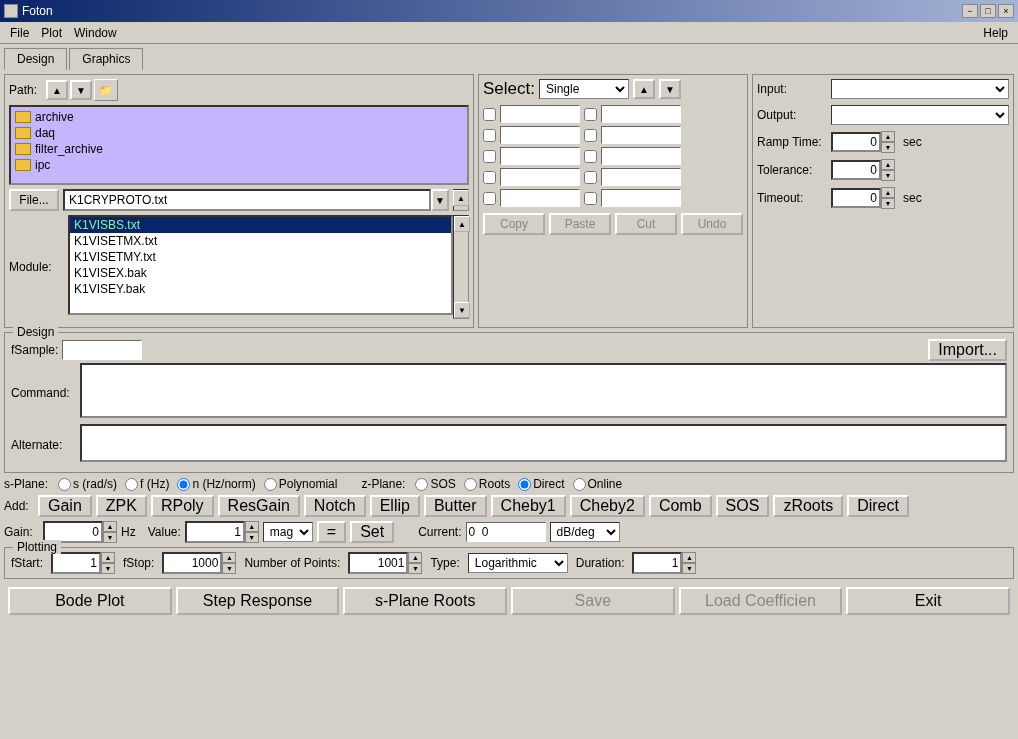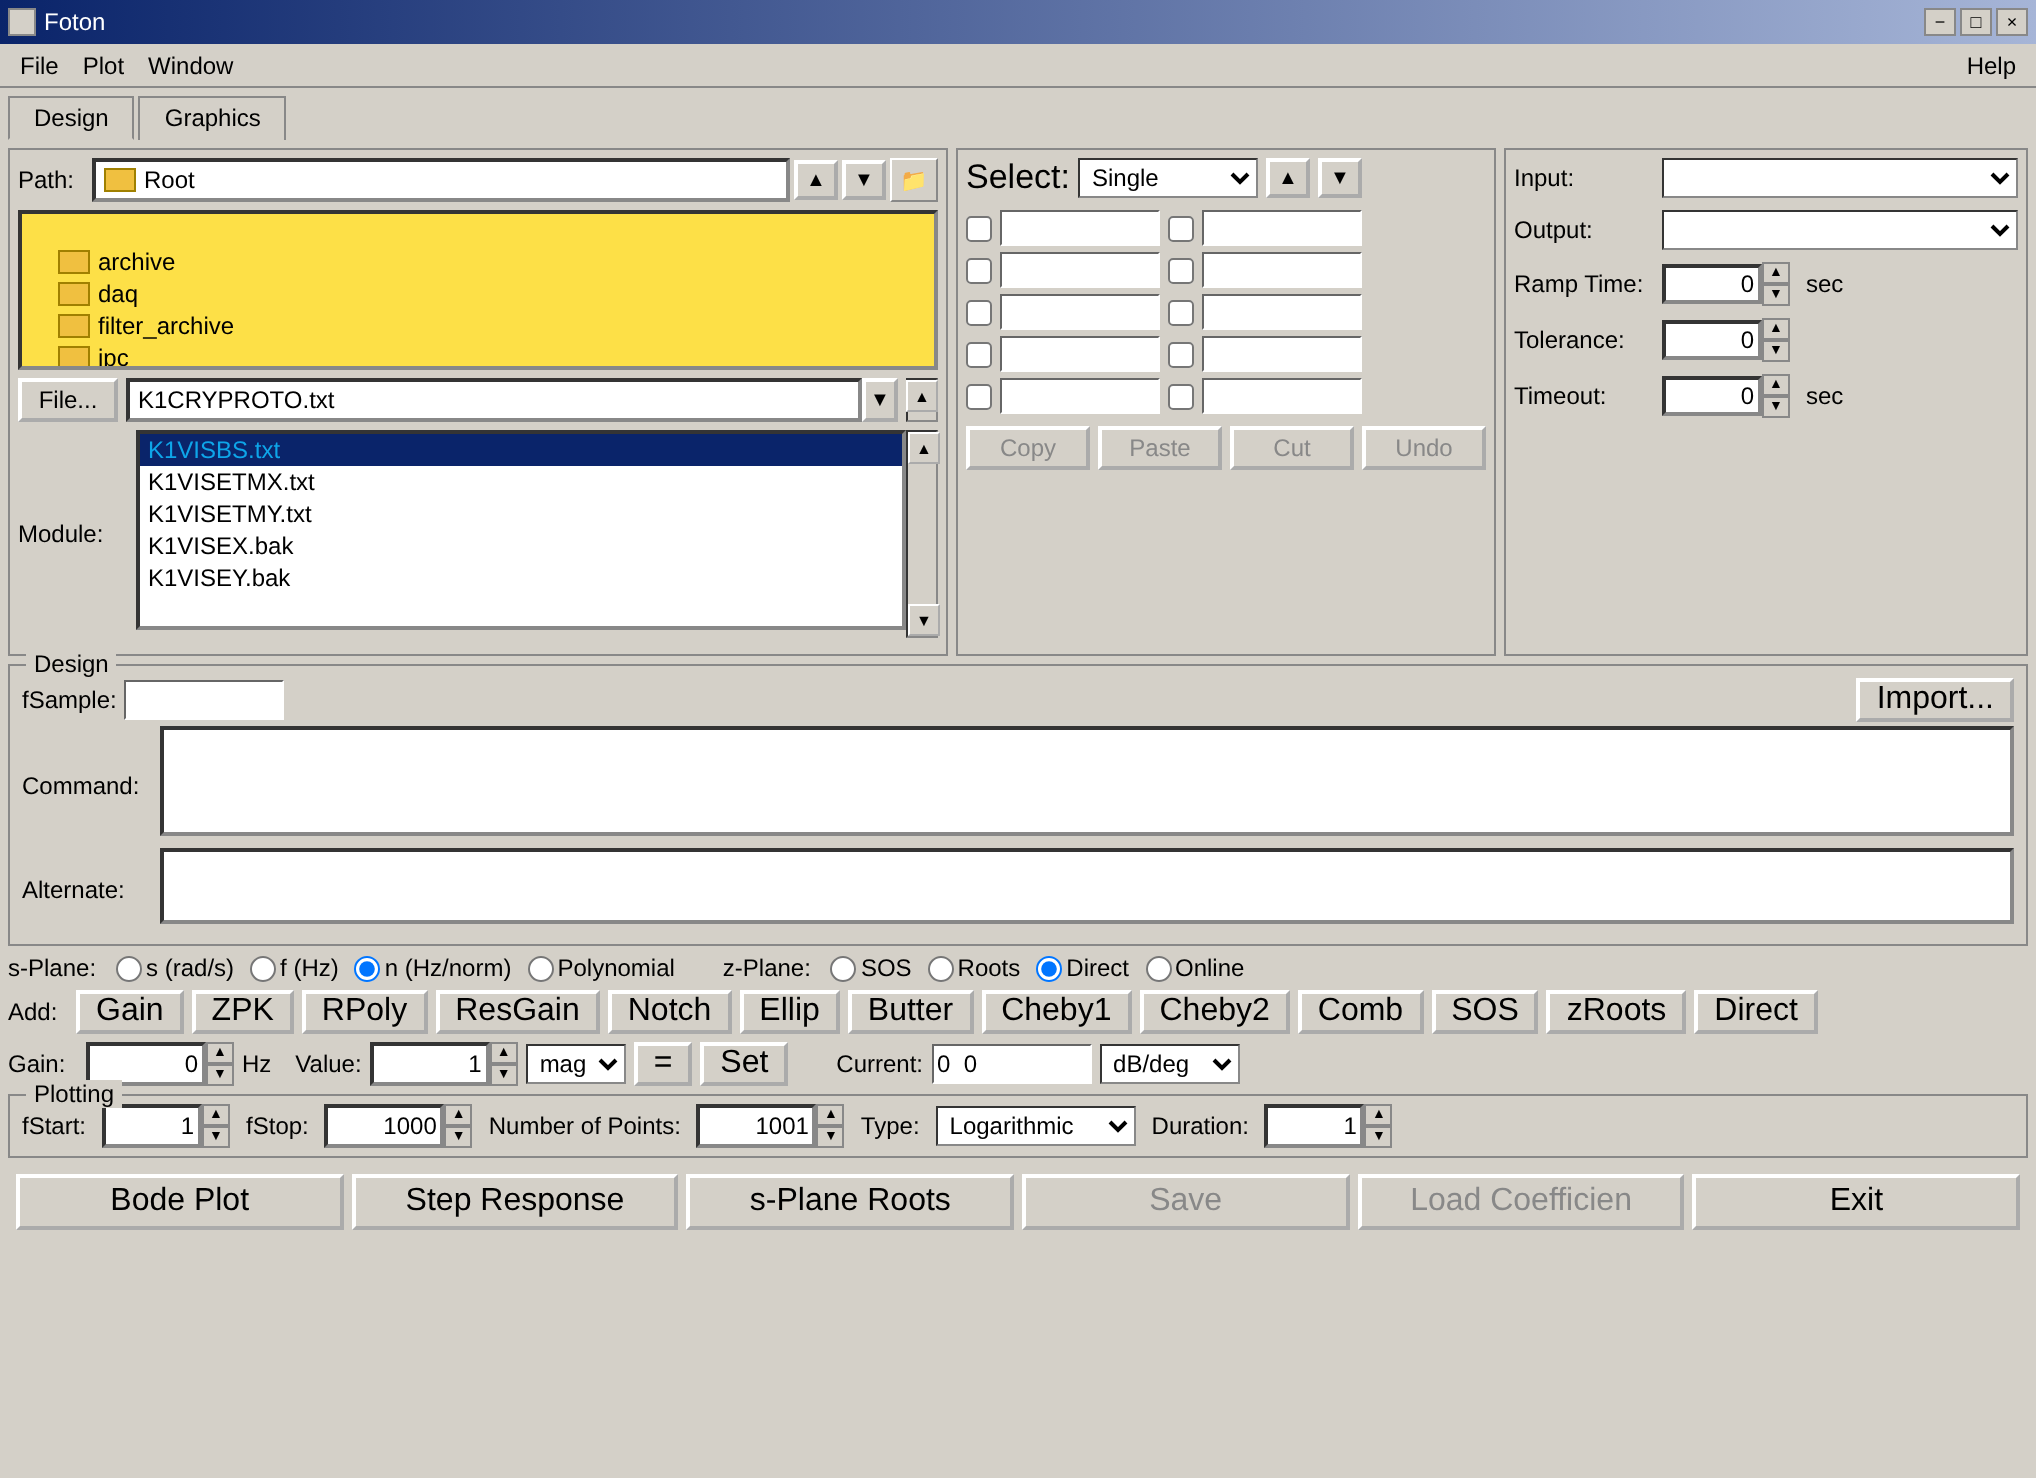--- a/index.html
+++ b/index.html
@@ -131,26 +131,26 @@
       width: 24px; height: 22px;
       background: #d4d0c8;
       border: 1px solid #888;
       border-top-color: #fff;
       border-left-color: #fff;
       cursor: pointer;
       display: flex; align-items: center; justify-content: center;
       font-size: 11px;
     }
     .file-list {
-      background: #fde047;
+      background: #c4b5fd;
       border: 2px inset #888;
       height: 80px;
       overflow-y: auto;
       margin-bottom: 4px;
-      padding: 16px;
+      padding: 2px;
     }
     .file-item {
       display: flex;
       align-items: center;
       padding: 1px 2px;
       cursor: pointer;
       font-size: 12px;
     }
     .file-listbox {
       background: white;
@@ -159,21 +159,21 @@
       overflow-y: auto;
       margin-bottom: 4px;
     }
     .file-listbox-item {
       padding: 1px 4px;
       cursor: pointer;
       font-size: 12px;
     }
     .file-listbox-item.selected {
       background: #0a246a;
-      color: #0ea5e9;
+      color: #86efac;
     }
     .file-row {
       display: flex;
       align-items: center;
       gap: 4px;
       margin-bottom: 4px;
     }
     .file-btn {
       width: 50px; height: 22px;
       background: #d4d0c8;
@@ -438,24 +438,20 @@
 
 <div class="main-content">
 
   <div class="top-section">
 
     <div class="left-panel">
 
       <div class="path-row">
         <span class="field-label path-label">Path:</span>
         <div style="flex:1;display:flex;gap:2px;align-items:center;">
-          <div class="path-input" style="flex:1;">
-            <span class="folder-yellow"></span>
-            <span>Root</span>
-          </div>
           <div style="display:flex;flex-direction:column;">
             <button class="arrow-btn">▲</button>
           </div>
           <div style="display:flex;flex-direction:column;">
             <button class="arrow-btn">▼</button>
           </div>
           <button class="browse-btn">📁</button>
         </div>
       </div>
 

